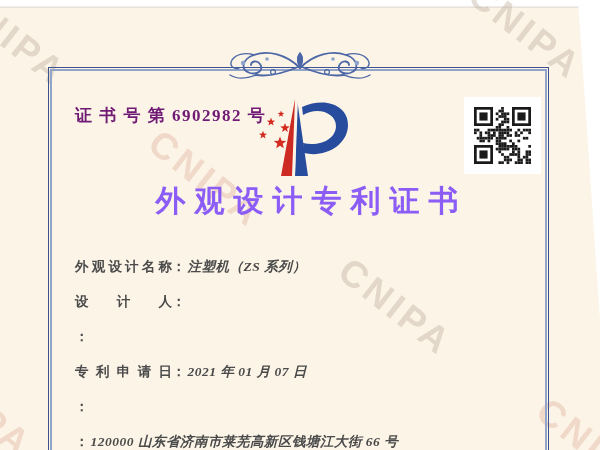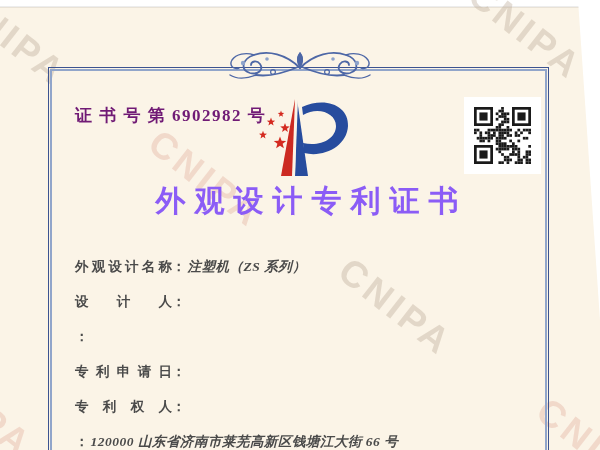--- a/index.html
+++ b/index.html
@@ -255,23 +255,23 @@
       <div class="field-row">
         <span class="field-label">设计人</span>
         <span class="field-colon">：</span>
       </div>
       <div class="field-row">
         <span class="field-colon">：</span>
       </div>
       <div class="field-row">
         <span class="field-label">专利申请日</span>
         <span class="field-colon">：</span>
-      </div>
-      <div class="field-row">
-        <span class="field-label">专利权人</span>
+        <span class="field-value">2021 年 01 月 07 日</span>
+      </div>
+      <div class="field-row">
         <span class="field-colon">：</span>
       </div>
       <div class="field-row">
         <span class="field-colon">：</span>
         <span class="field-value">120000 山东省济南市莱芜高新区钱塘江大街 66 号</span>
       </div>
     </div>
 
 </div>
 

